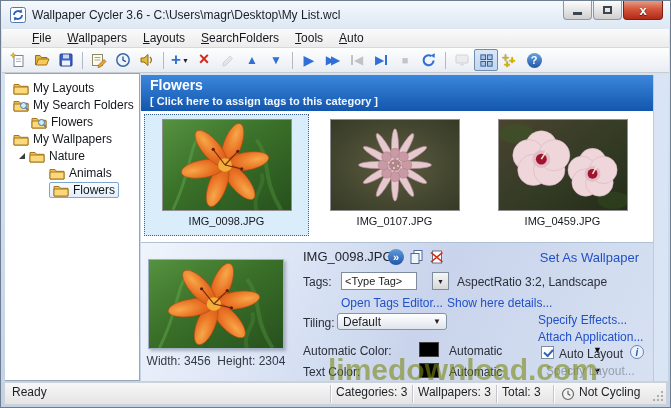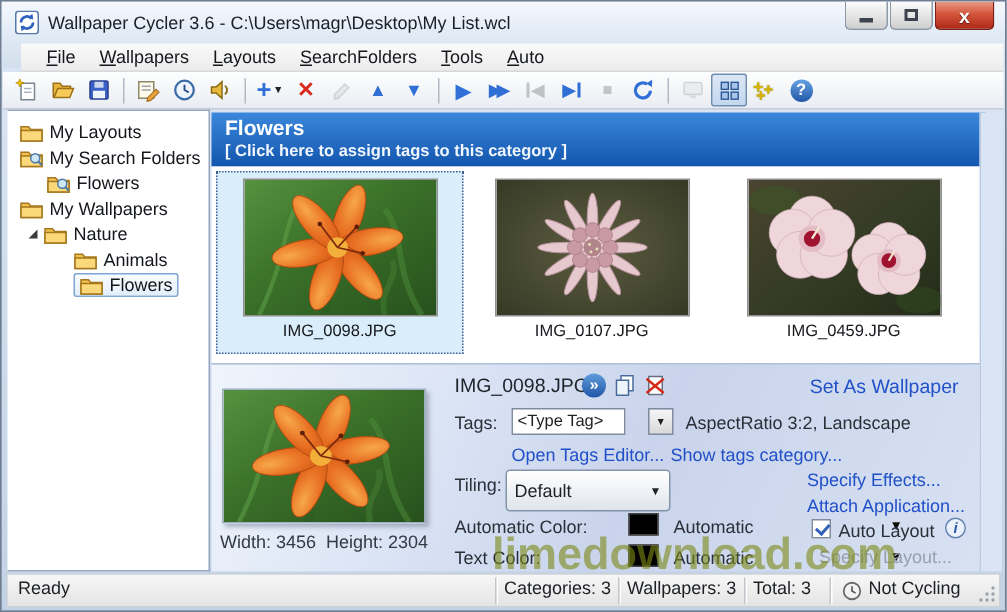--- a/index.html
+++ b/index.html
@@ -20,21 +20,21 @@
     margin-left:1px;display:flex;align-items:center;justify-content:center;
     background:linear-gradient(#fdfdfd,#e8e8e8 45%,#cfcfcf);}
   .wbtn.min,.wbtn.max{width:29px;}
   .wbtn.close{width:40px;background:linear-gradient(#e89c86 0%,#d4563c 45%,#b02a18 100%);border-color:#7a2014;}
   .glyph-min{width:9px;height:3px;background:#3d4450;margin-top:6px;}
   .glyph-max{width:9px;height:8px;border:2px solid #3d4450;}
   .glyph-close{color:#fff;font-size:13px;font-weight:bold;text-shadow:0 1px 1px #5a120a;line-height:1;}
   
   .menubar{position:absolute;left:1px;top:28px;right:1px;height:19px;
     background:linear-gradient(#fafafa,#ececec);border-bottom:1px solid #d9d9d9;
-    display:flex;align-items:center;padding-left:9px;margin-left:12px;}
+    display:flex;align-items:center;padding-left:22px;}
   .menu-item{display:inline-block;padding:2px 8px;font-size:12px;color:#15181d;}
   .menu-item::first-letter{text-decoration:underline;}
   
   .toolbar{position:absolute;left:1px;top:47px;right:1px;height:25px;
     background:linear-gradient(#fdfefe,#e9edf3);border-bottom:1px solid #c6ccd6;
     display:flex;align-items:center;padding-left:4px;}
   .tbtn{width:24px;height:22px;display:flex;align-items:center;justify-content:center;position:relative;}
   .tsep{width:1px;height:17px;background:#b4bac4;margin:0 4px;}
   .tdis{opacity:.38;filter:grayscale(.9);}
   .tpressed{border:1px solid #6f8db1;border-radius:2px;background:linear-gradient(#dbe7f5,#c3d7ee);}
@@ -82,21 +82,21 @@
   .icon16{position:absolute;width:16px;height:16px;top:6px;}
   .link{color:#2150c8;font-size:12px;position:absolute;white-space:nowrap;}
   .link.dis{color:#98a0ac;}
   .setwall{position:absolute;right:14px;top:7px;font-size:13px;color:#2150c8;}
   .lbl{position:absolute;font-size:12px;color:#2a2f38;white-space:nowrap;}
   .tags-field{position:absolute;left:200px;top:29px;width:76px;height:18px;background:#fff;
     border:1px solid #7e8c9e;font-size:11px;color:#222;padding:2px 3px;}
   .dd-btn{position:absolute;left:291px;top:29px;width:17px;height:18px;border:1px solid #7e8c9e;
     background:linear-gradient(#f6f6f6,#d8d8d8);display:flex;align-items:center;justify-content:center;
     font-size:7px;color:#222;}
-  .combo{position:absolute;left:196px;top:70px;width:110px;height:28px;border:1px solid #8494a8;border-radius:3px;
+  .combo{position:absolute;left:196px;top:70px;width:110px;height:17px;border:1px solid #8494a8;border-radius:3px;
     background:linear-gradient(#ffffff,#dfe4ec);font-size:12px;color:#1d2128;
     display:flex;align-items:center;padding:0 5px;}
   .combo .ca{margin-left:auto;font-size:8px;color:#222;}
   .swatch{position:absolute;width:20px;height:15px;background:#000;border:1px solid #444;}
   .cdrop{position:absolute;font-size:9px;color:#0c0c0c;}
   .chk{position:absolute;left:400px;top:103px;width:13px;height:13px;background:#fff;border:1px solid #7e8c9e;}
   .chk::after{content:"";position:absolute;left:2px;top:2px;width:7px;height:4px;
     border-left:2px solid #2f62b8;border-bottom:2px solid #2f62b8;transform:rotate(-48deg);}
   .info-i{position:absolute;left:489px;top:102px;width:14px;height:14px;border-radius:50%;
     border:1px solid #6a87b4;background:#eaf1fa;color:#2a5aa8;font-size:10px;font-style:italic;font-weight:bold;
@@ -468,21 +468,21 @@
       <path d="M2 3.5 L13.5 13 M13.5 3.5 L2 13" stroke="#d42a1a" stroke-width="1.6"></path>
     </svg>
     <span class="setwall">Set As Wallpaper</span>
 
     <span class="lbl" style="left:162px;top:32px">Tags:</span>
     <div class="tags-field">&lt;Type Tag&gt;</div>
     <div class="dd-btn">▼</div>
     <span class="lbl" style="left:316px;top:32px">AspectRatio 3:2, Landscape</span>
 
     <span class="link" style="left:200px;top:53px">Open Tags Editor...</span>
-    <span class="link" style="left:306px;top:53px">Show tags category...</span>
+    <span class="link" style="left:306px;top:53px">Show here details...</span>
 
     <span class="lbl" style="left:162px;top:73px">Tiling:</span>
     <div class="combo">
       <span>Default</span>
       <span class="ca">▼</span>
     </div>
 
     <span class="lbl" style="left:162px;top:101px">Automatic Color:</span>
     <div class="swatch" style="left:278px;top:99px"></div>
     <span class="lbl" style="left:308px;top:101px">Automatic</span>

